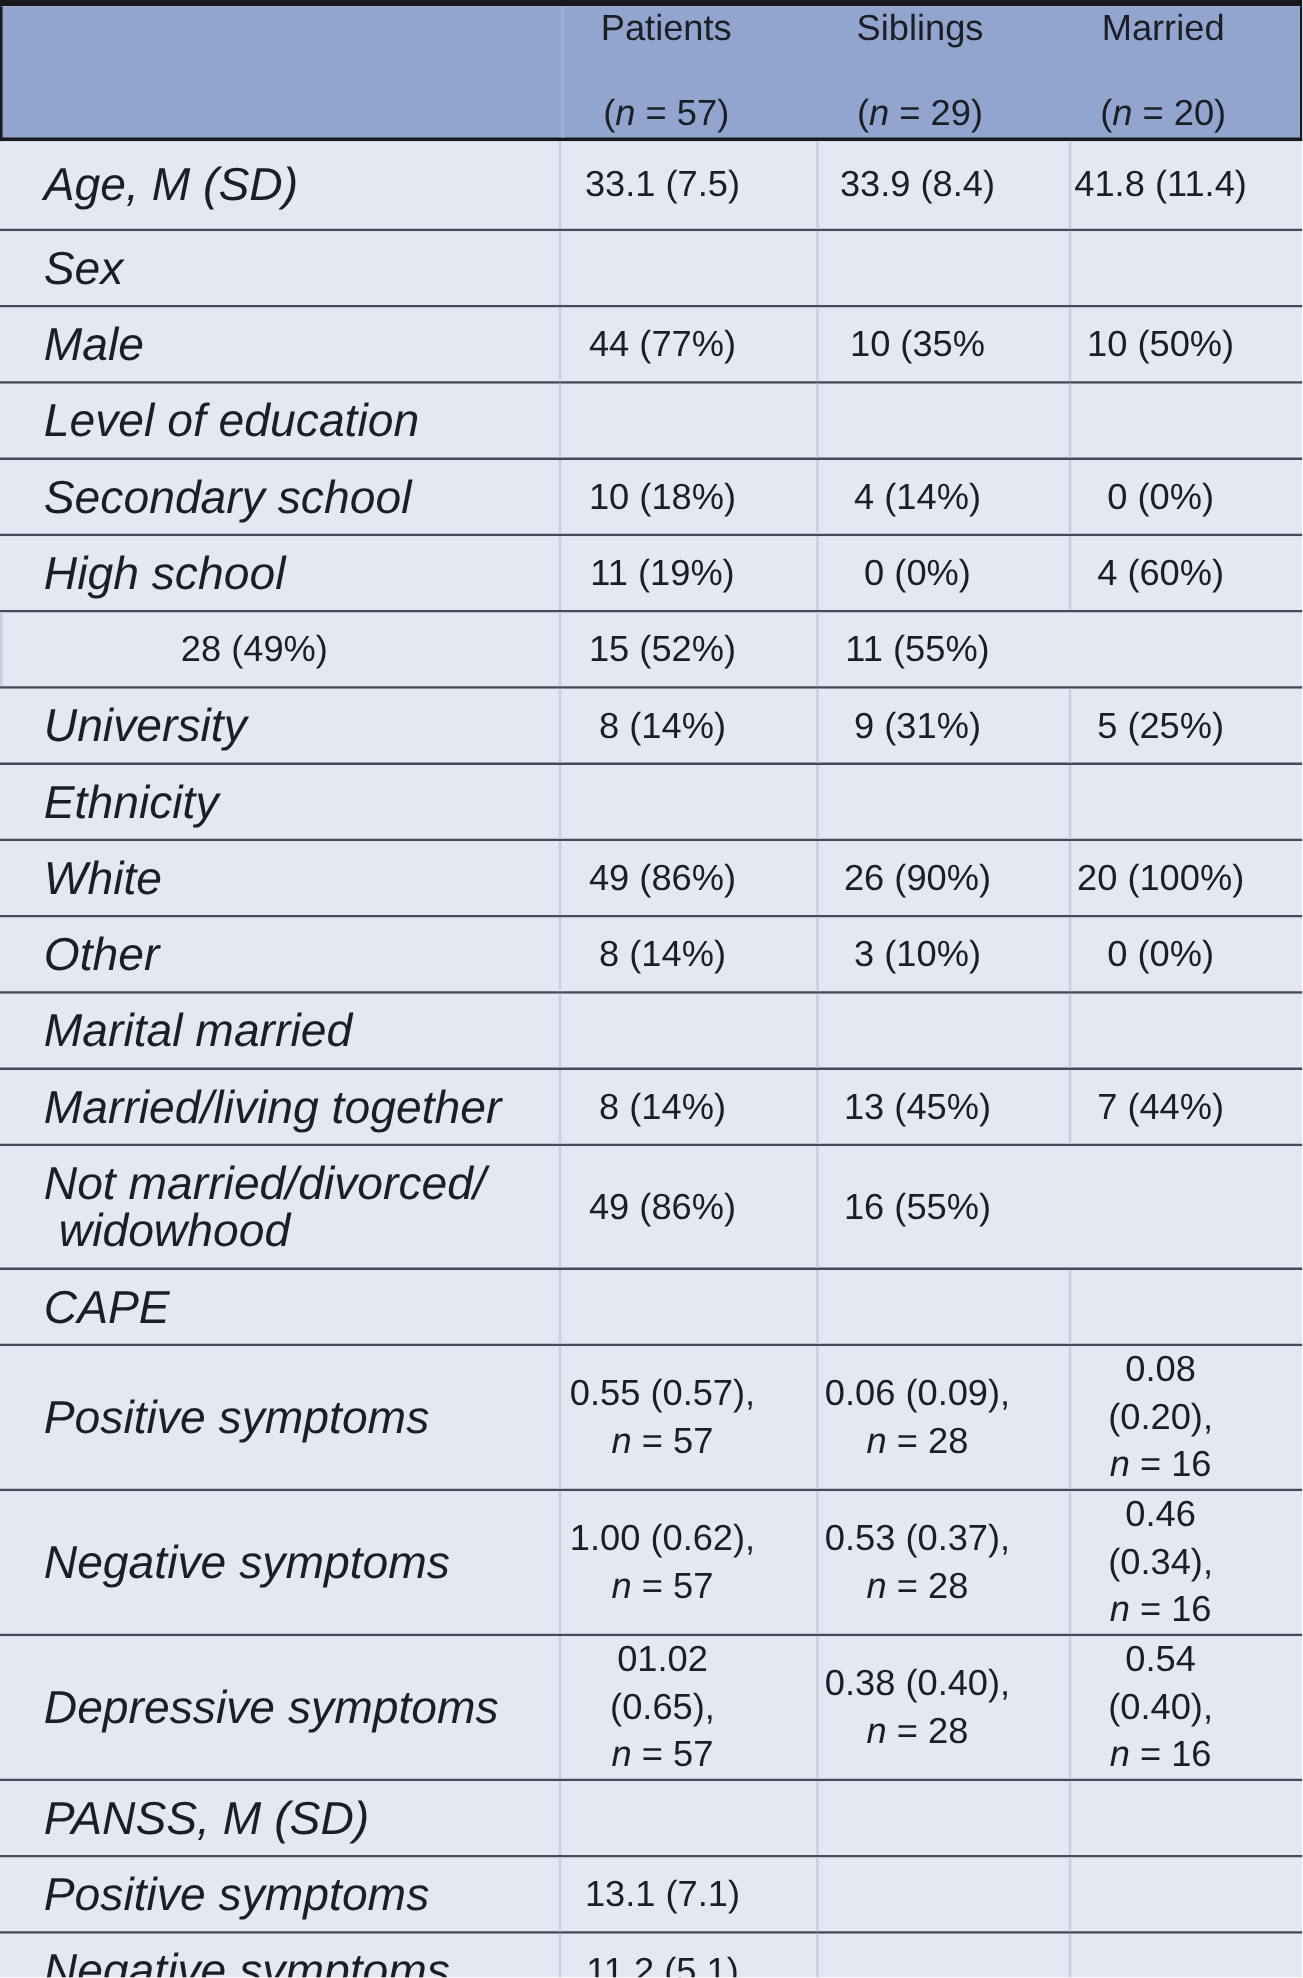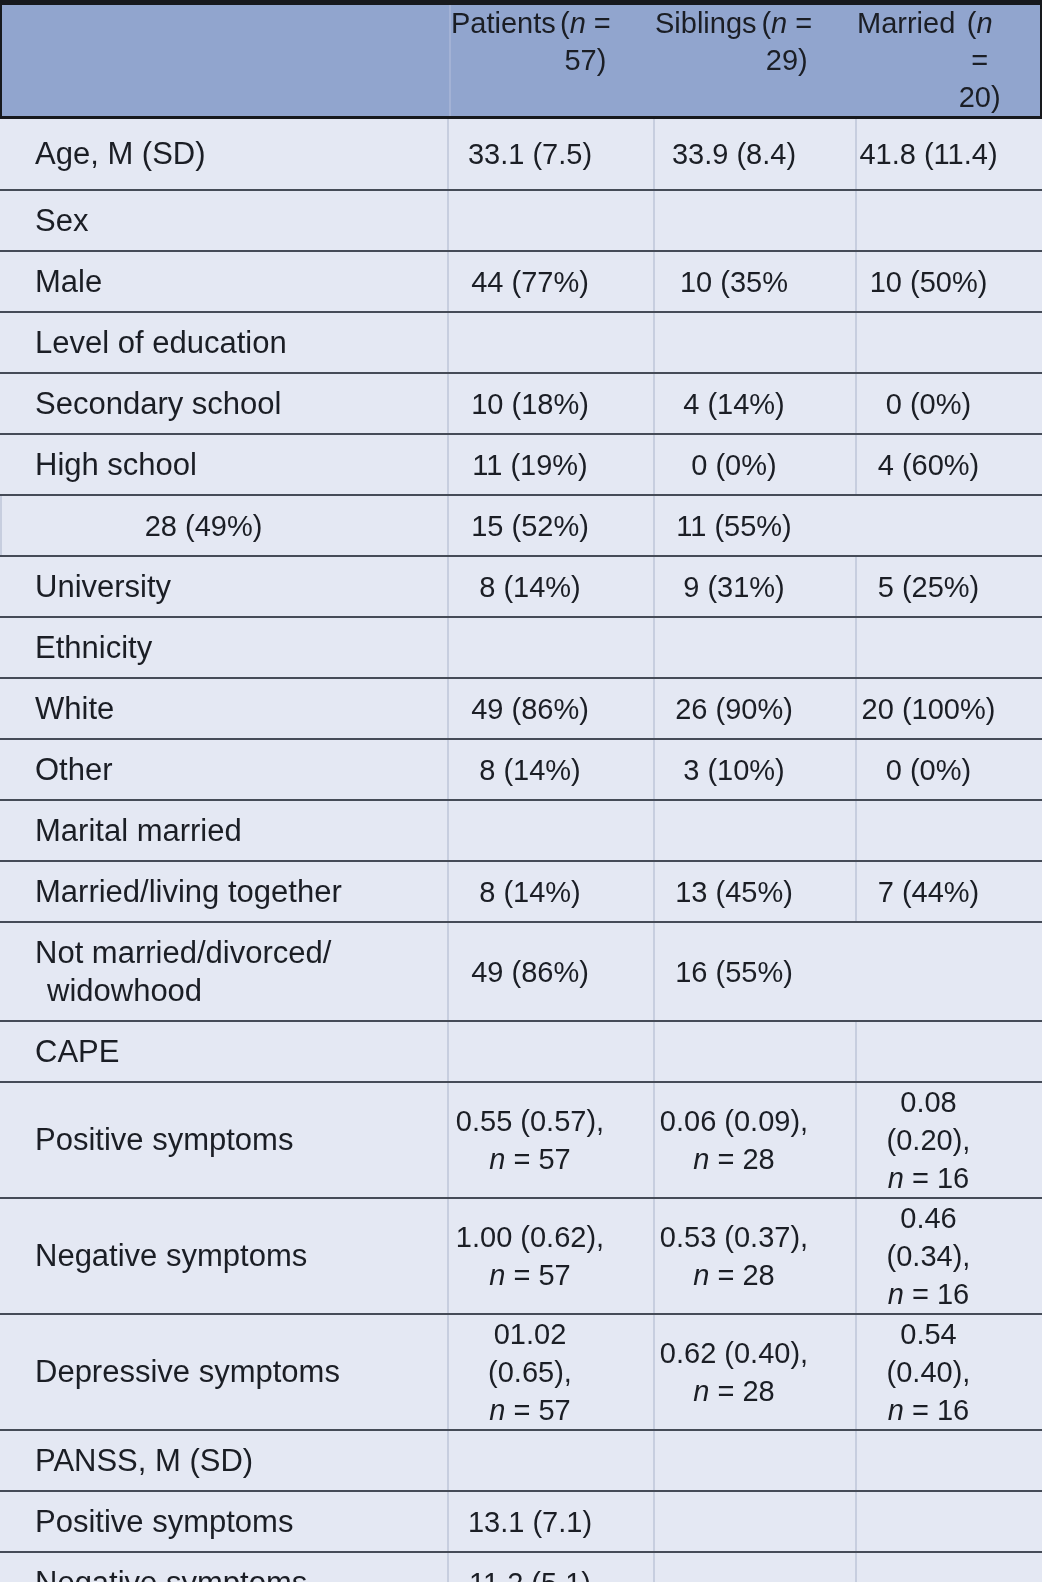--- a/index.html
+++ b/index.html
@@ -24,37 +24,37 @@
   .header{
     box-sizing:border-box;
     background:var(--header-bg);
     display:grid;grid-template-columns:447px 206px 202px 187px;
     min-height:108px;
     border-bottom:3px solid var(--heavy);
     border-left:2px solid var(--heavy);
     border-right:2px solid var(--heavy);
   }
   .hcell{
-    align-self:stretch;display:flex;justify-content:space-between;
+    align-self:stretch;display:flex;flex-direction:column;justify-content:space-between;
     text-align:center;padding-right:40px;
     font-size:29px;line-height:37px;
   }
   .hcell.with-div{border-left:2px solid var(--header-divider);}
   .row{
     display:grid;grid-template-columns:447px 206px 202px 187px;
     background:var(--row-bg);
     border-bottom:2px solid var(--grid);
     min-height:59px;align-items:center;
   }
   .row.first{min-height:70px;}
   .row.dbl{min-height:97px;}
   .row:last-child{border-bottom:none;}
   .lab{
     align-self:stretch;display:flex;flex-direction:column;justify-content:center;
-    padding-left:35px;font-size:31px;line-height:38px;
+    padding-left:35px;font-size:37px;line-height:38px;font-style:italic;
   }
   .lab.ind{}
   .lab .lab2{padding-left:12px;}
   .val{
     align-self:stretch;display:flex;flex-direction:column;justify-content:center;
     text-align:center;padding-right:42px;
     font-size:29px;line-height:38px;
     border-left:2px solid var(--divider);
   }
   i{font-style:italic;}
@@ -238,21 +238,21 @@
         </div>
         <div class="row dbl">
           <div class="lab ind">
             <div>Depressive symptoms</div>
           </div>
           <div class="val">
             <div>01.02 (0.65),</div>
             <div><i>n</i> = 57</div>
           </div>
           <div class="val">
-            <div>0.62 (0.40),</div>
+            <div>0.38 (0.40),</div>
             <div><i>n</i> = 28</div>
           </div>
           <div class="val">
             <div>0.54 (0.40),</div>
             <div><i>n</i> = 16</div>
           </div>
         </div>
         <div class="row">
           <div class="lab">
             <div>PANSS, M (SD)</div>

